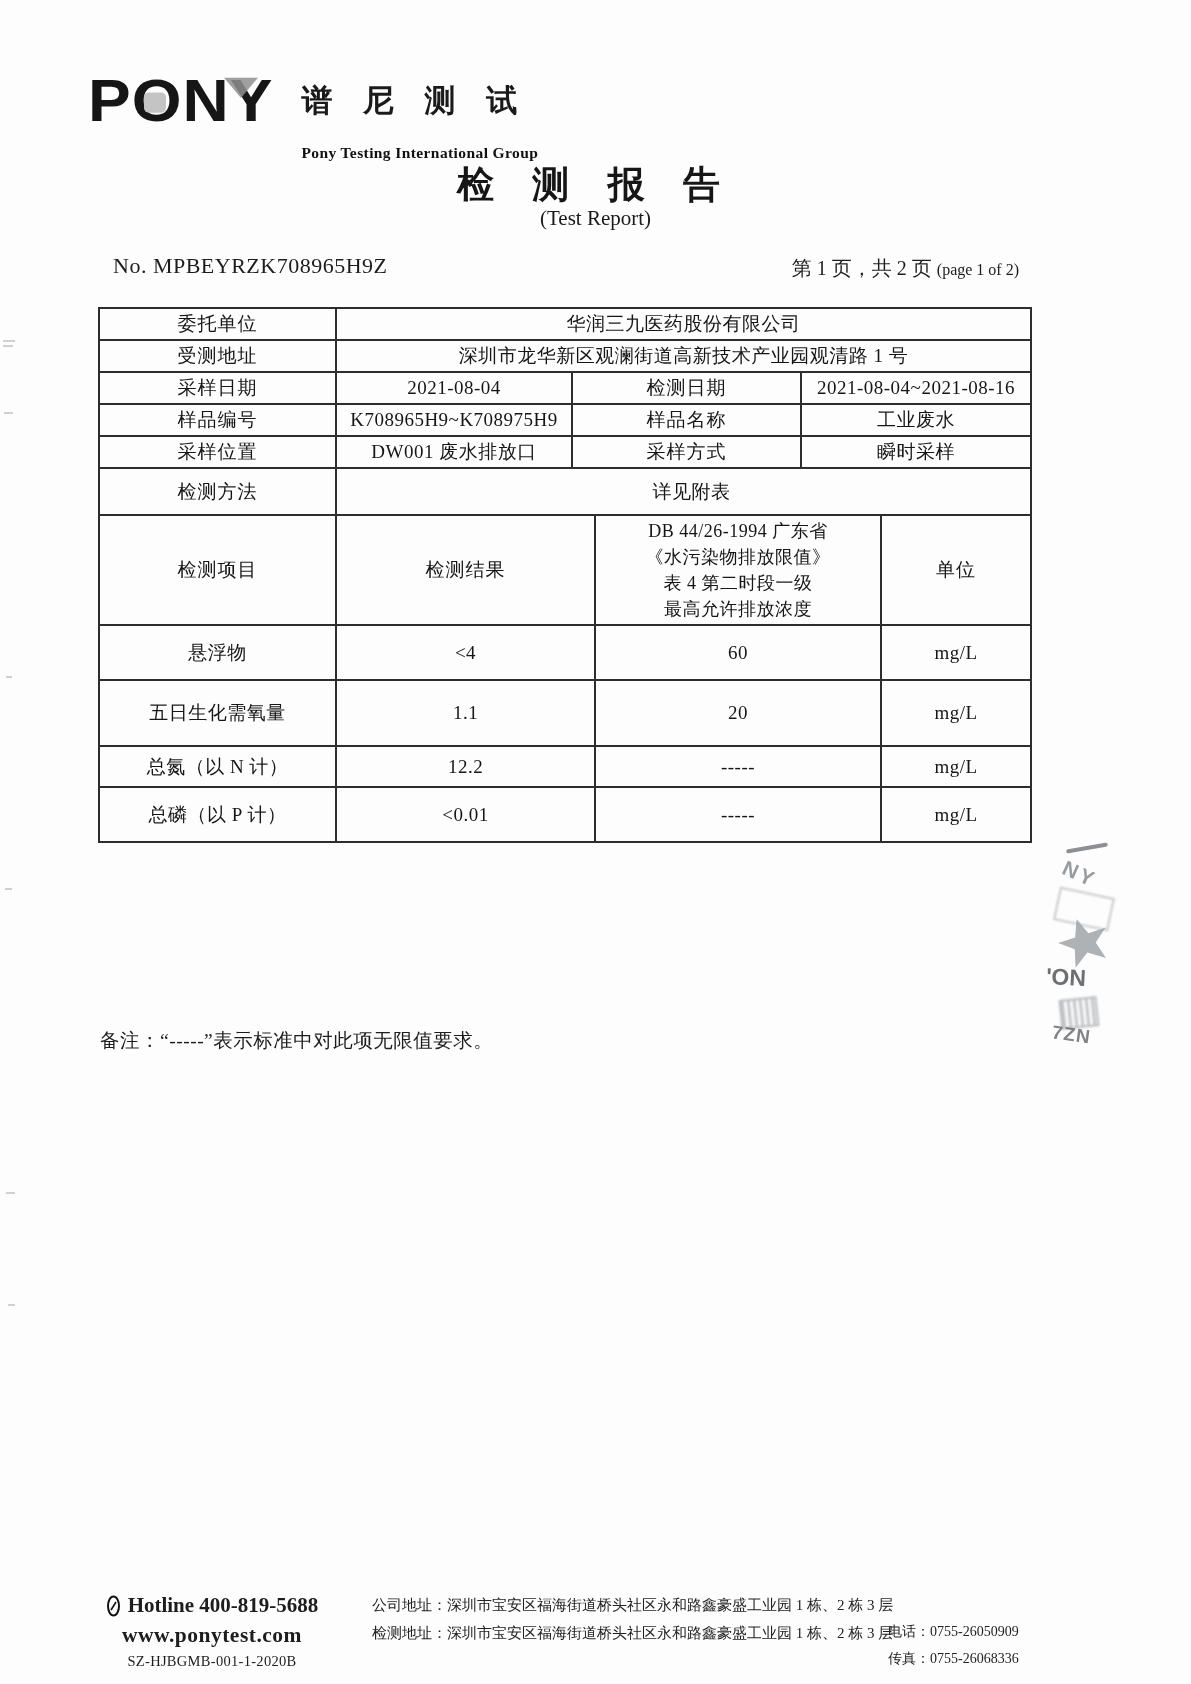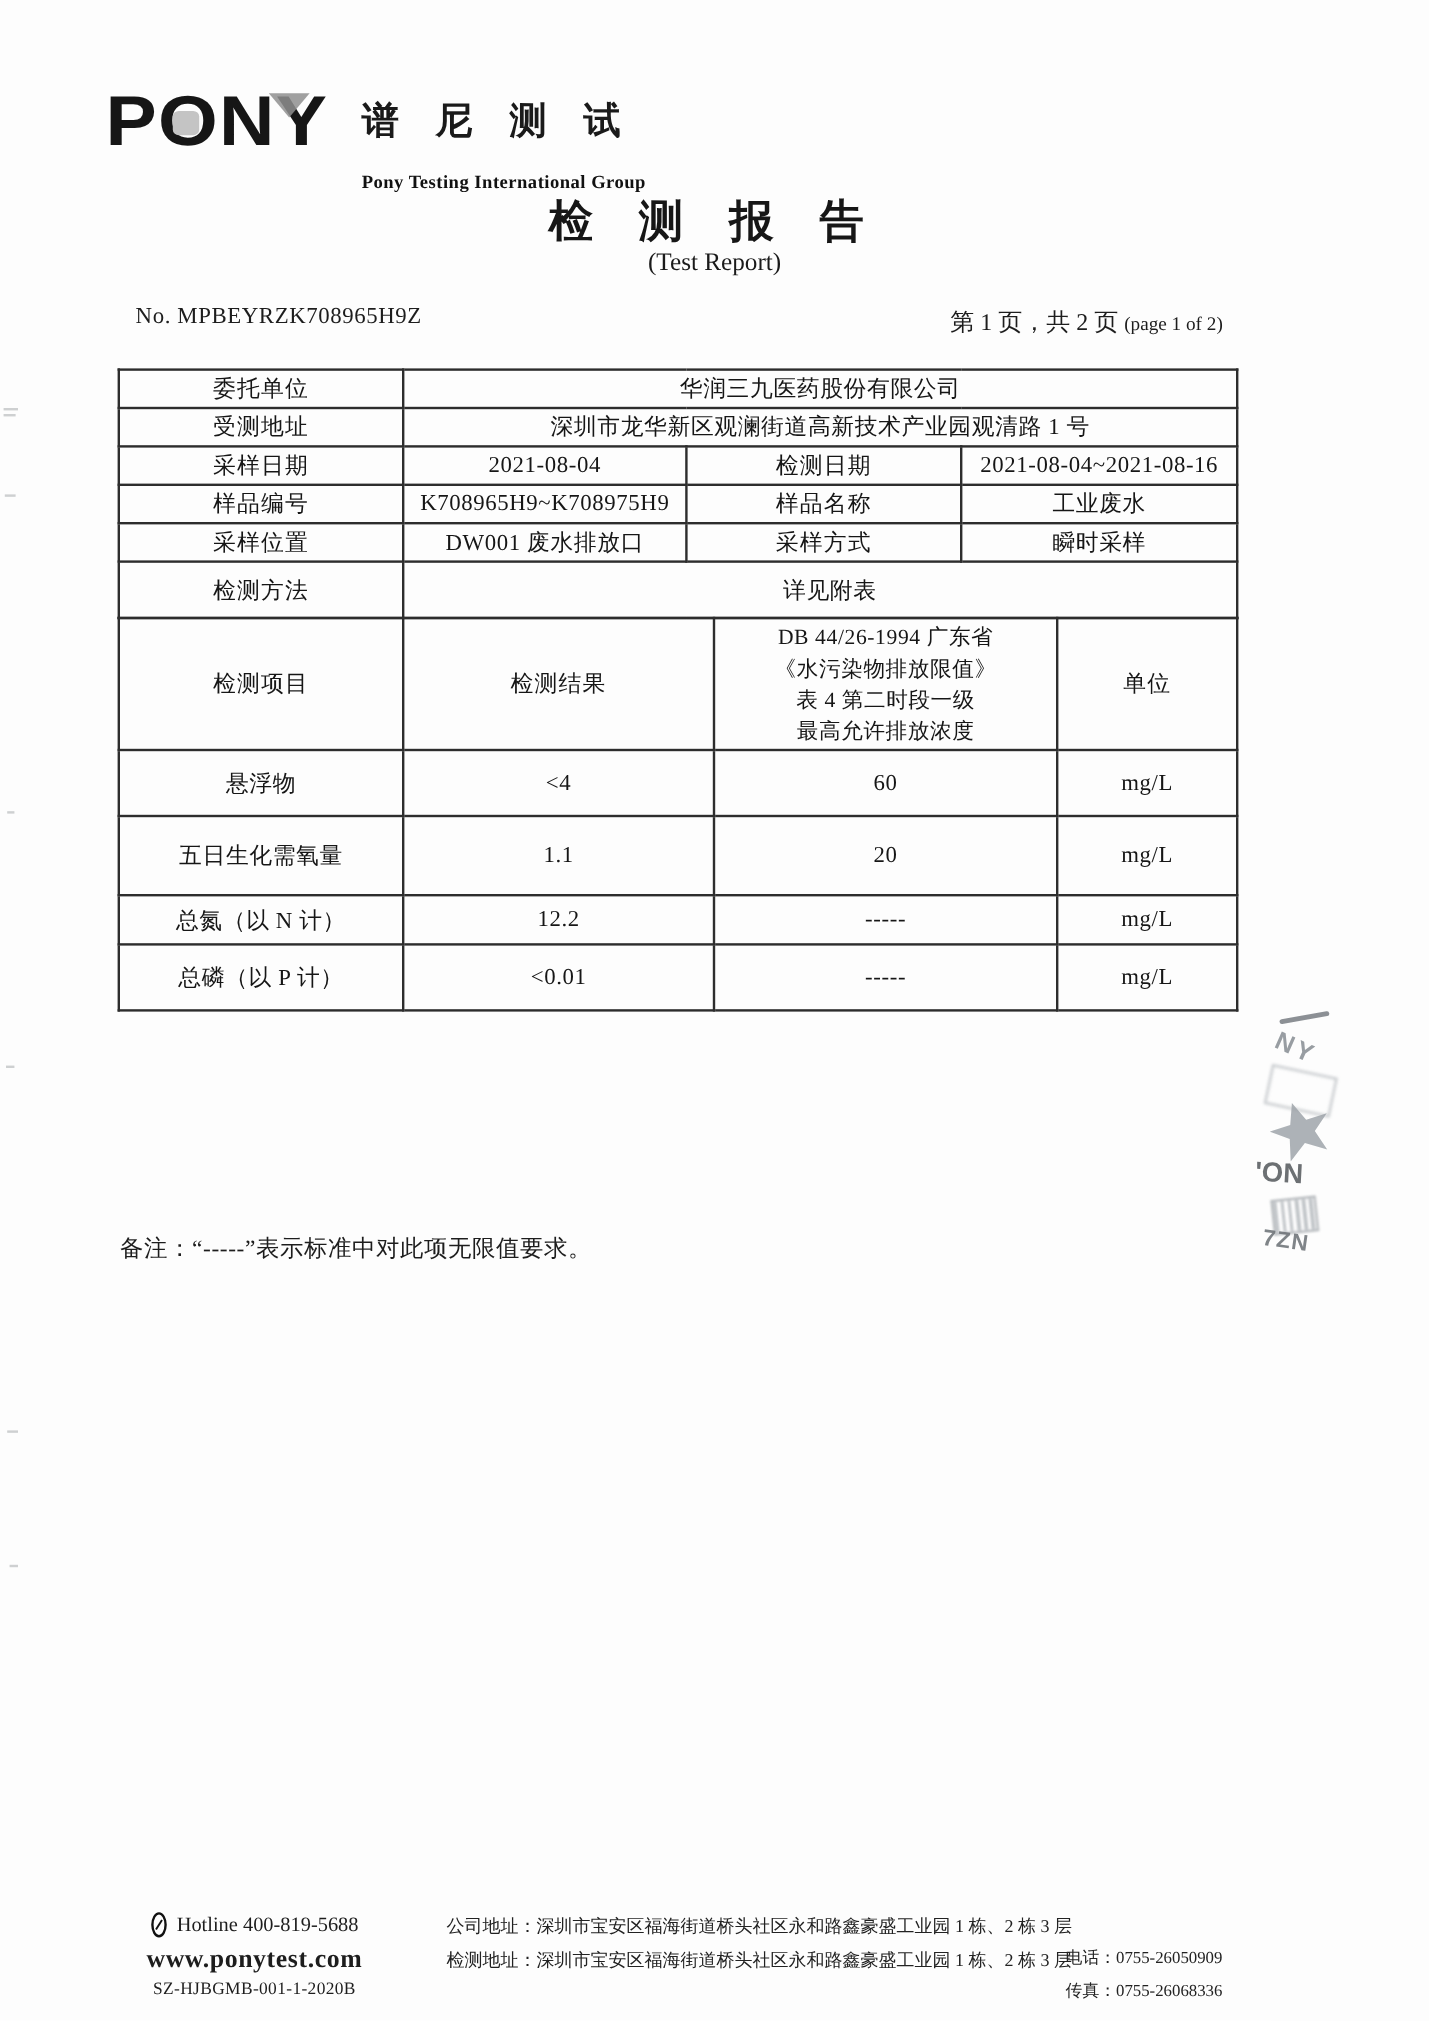--- a/index.html
+++ b/index.html
@@ -34,21 +34,21 @@
     letter-spacing:.4px; white-space:nowrap;
   }
   
   .title {
     position:absolute; left:0; right:0; top:160px; text-align:center;
     font-family:"Liberation Sans","DejaVu Sans",sans-serif;
     font-size:37px; font-weight:700; letter-spacing:14px; color:#161616;
   }
   .subtitle { position:absolute; left:0; right:0; top:206px; text-align:center; font-size:21px; color:#1a1a1a; }
   
-  .no-line { position:absolute; left:113px; top:253px; font-size:19px; letter-spacing:.5px; }
+  .no-line { position:absolute; left:113px; top:253px; font-size:22px; letter-spacing:.5px; }
   .page-line { position:absolute; right:172px; top:255px; font-size:20px; white-space:nowrap; }
   .page-line .en { font-size:16px; }
   
   .tables { position:absolute; left:98px; top:307px; width:932px; }
   table { border-collapse:collapse; table-layout:fixed; width:932px; }
   td {
     border:2px solid #2d2d2d; text-align:center; vertical-align:middle;
     font-size:19px; color:#161616; padding:2px 6px; letter-spacing:.5px;
   }
   .t-results { margin-top:-2px; }
@@ -63,21 +63,21 @@
   .frag-ny { left:1062px; top:862px; font-size:21px; font-weight:700; transform:rotate(24deg); opacity:.85; letter-spacing:3px; }
   .frag-blur1 { left:1056px; top:892px; width:52px; height:30px; border:2px solid #9aa0a6; transform:rotate(12deg); opacity:.55; filter:blur(1.2px); }
   .frag-star { left:1058px; top:916px; opacity:.8; }
   .frag-on { left:1046px; top:964px; font-size:23px; font-weight:800; color:#5d6165; transform:rotate(3deg); opacity:.9; }
   .frag-blur2 { left:1060px; top:998px; width:34px; height:26px; border:2px solid #8a9096; transform:rotate(-6deg); opacity:.6; filter:blur(1px); background:repeating-linear-gradient(90deg,#9aa0a6 0 3px,transparent 3px 6px); }
   .frag-zn { left:1052px; top:1024px; font-size:19px; font-weight:700; color:#6a6f74; transform:rotate(8deg); opacity:.85; letter-spacing:1px; }
   
   .artifact { position:absolute; background:#b9bcbe; opacity:.7; }
   
   .footer-left { position:absolute; left:86px; top:1593px; width:252px; text-align:center; }
-  .hotline { font-size:17px; font-weight:400; white-space:nowrap; display:flex; align-items:center; justify-content:center; gap:7px; }
+  .hotline { font-size:21px; font-weight:700; white-space:nowrap; display:flex; align-items:center; justify-content:center; gap:7px; }
   .website { margin-top:5px; font-size:21.5px; font-weight:700; letter-spacing:.5px; }
   .doccode { margin-top:5px; font-size:14.5px; letter-spacing:.3px; }
   .footer-mid { position:absolute; left:372px; top:1596px; font-size:15px; color:#222; }
   .footer-mid .l1 { margin-bottom:11px; letter-spacing:.5px; }
   .footer-mid .l2 { margin-bottom:9px;text-align:center; }
   .footer-right { position:absolute; left:888px; top:1623px; font-size:14px; color:#222; }
   .footer-right div { margin-bottom:9px; }
   .phone-svg { display:inline-block; }
 </style>
 </head>

